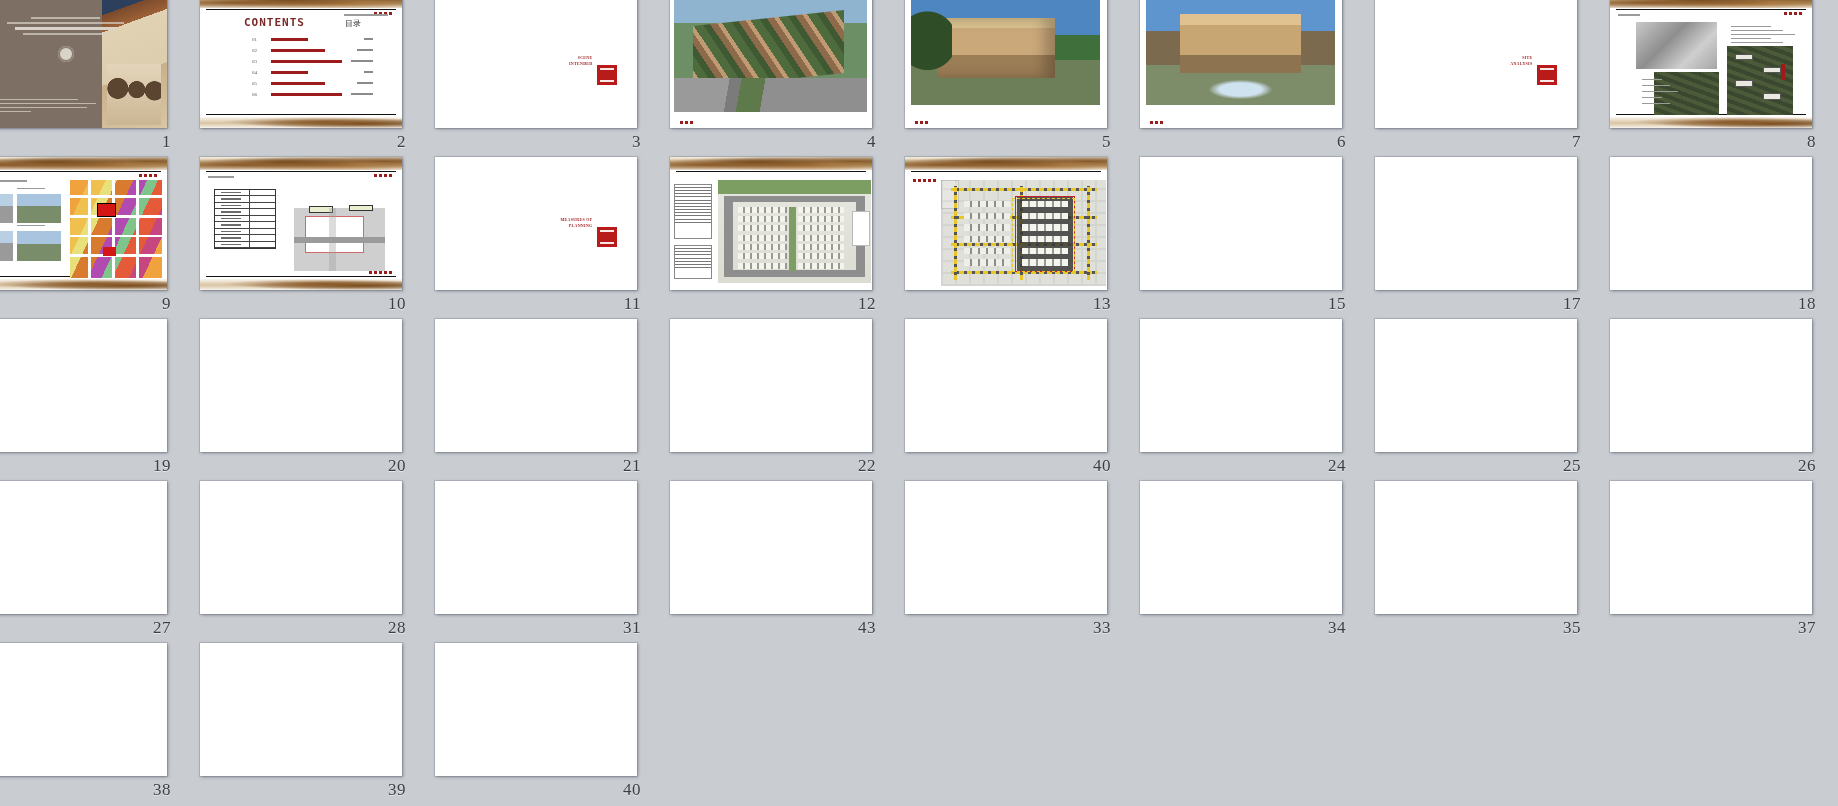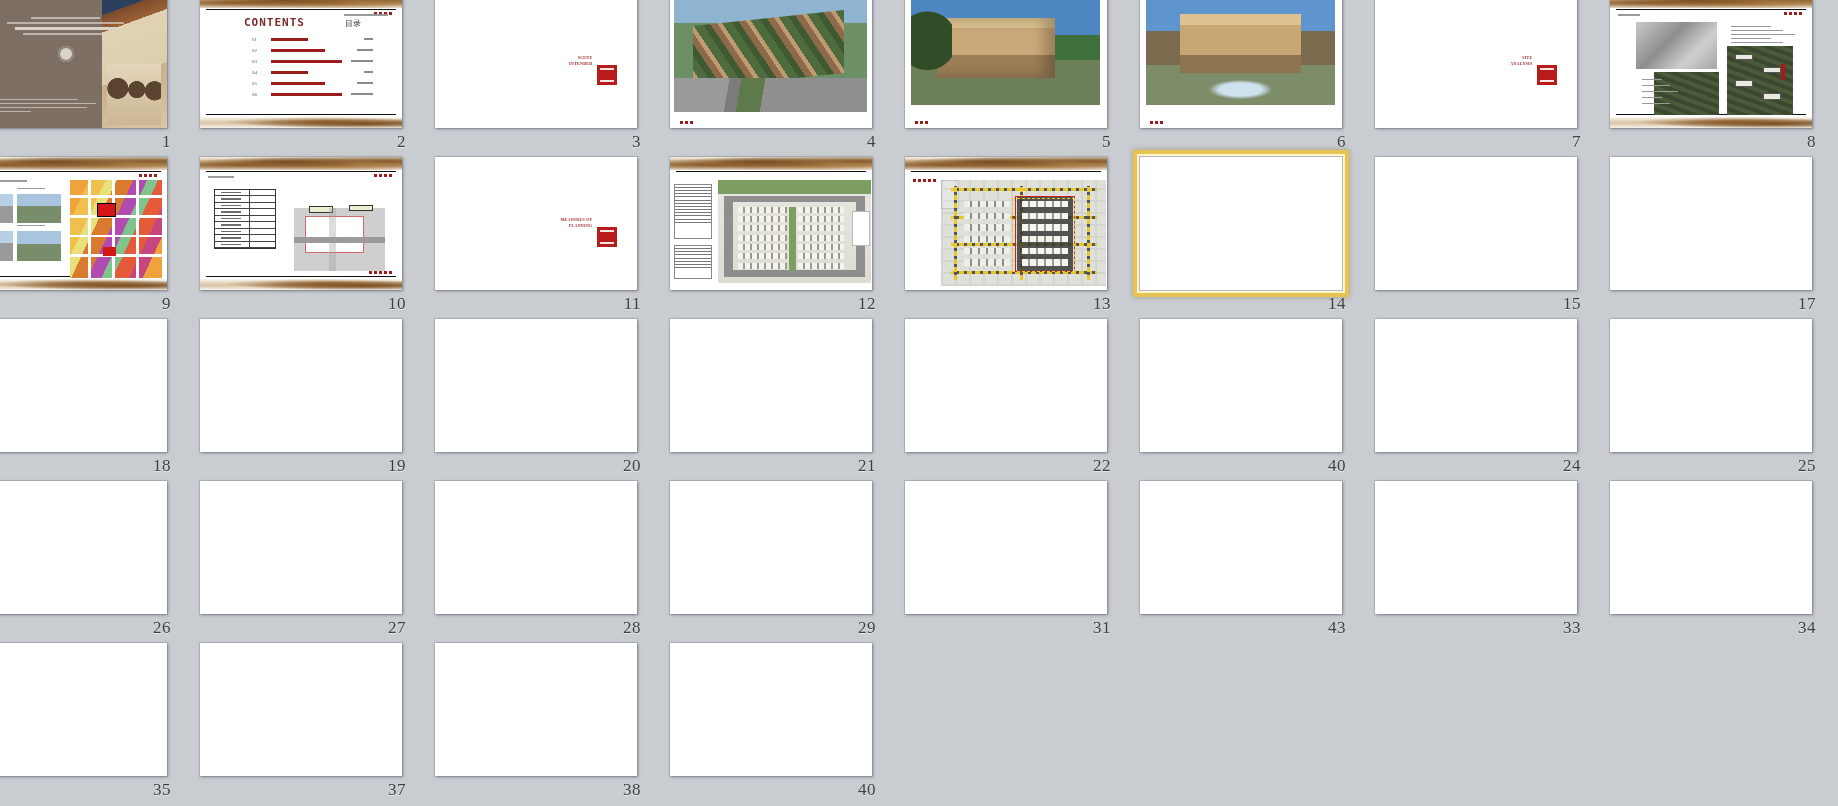--- a/index.html
+++ b/index.html
@@ -630,28 +630,20 @@
                 <div style="position:absolute;left:49%;top:75%;width:28%;height:6%;background:repeating-linear-gradient(90deg,#f5f5ef 0 6px,#9a9a90 6px 8px);"></div>
                 <div class="rbound" style="left:45%;top:15%;width:36%;height:72%;"></div>
                 <div class="ybound" style="left:43%;top:17%;width:38%;height:70%;"></div>
                 <div class="legend" style="right:0%;top:26%;width:11%;height:28%;background:#fff;border:0.5px solid #bbb;"></div>
               </div>
             </div>
           </div>
         </div>
         <div class="pagenum">13</div>
       </div>
-      <div class="cell selected">
-        <div class="thumb-wrap">
-          <div class="thumb">
-            <div class="slide"></div>
-          </div>
-        </div>
-        <div class="pagenum">14</div>
-      </div>
       <div class="cell">
         <div class="thumb-wrap">
           <div class="thumb">
             <div class="slide"></div>
           </div>
         </div>
         <div class="pagenum">15</div>
       </div>
       <div class="cell">
         <div class="thumb-wrap">
@@ -748,28 +740,20 @@
           </div>
         </div>
         <div class="pagenum">28</div>
       </div>
       <div class="cell">
         <div class="thumb-wrap">
           <div class="thumb">
             <div class="slide"></div>
           </div>
         </div>
-        <div class="pagenum">29</div>
-      </div>
-      <div class="cell">
-        <div class="thumb-wrap">
-          <div class="thumb">
-            <div class="slide"></div>
-          </div>
-        </div>
         <div class="pagenum">31</div>
       </div>
       <div class="cell">
         <div class="thumb-wrap">
           <div class="thumb">
             <div class="slide"></div>
           </div>
         </div>
         <div class="pagenum">43</div>
       </div>
@@ -805,20 +789,28 @@
         </div>
         <div class="pagenum">37</div>
       </div>
       <div class="cell">
         <div class="thumb-wrap">
           <div class="thumb">
             <div class="slide"></div>
           </div>
         </div>
         <div class="pagenum">38</div>
+      </div>
+      <div class="cell">
+        <div class="thumb-wrap">
+          <div class="thumb">
+            <div class="slide"></div>
+          </div>
+        </div>
+        <div class="pagenum">39</div>
       </div>
       <div class="cell">
         <div class="thumb-wrap">
           <div class="thumb">
             <div class="slide"></div>
           </div>
         </div>
         <div class="pagenum">40</div>
       </div>
     </div>

